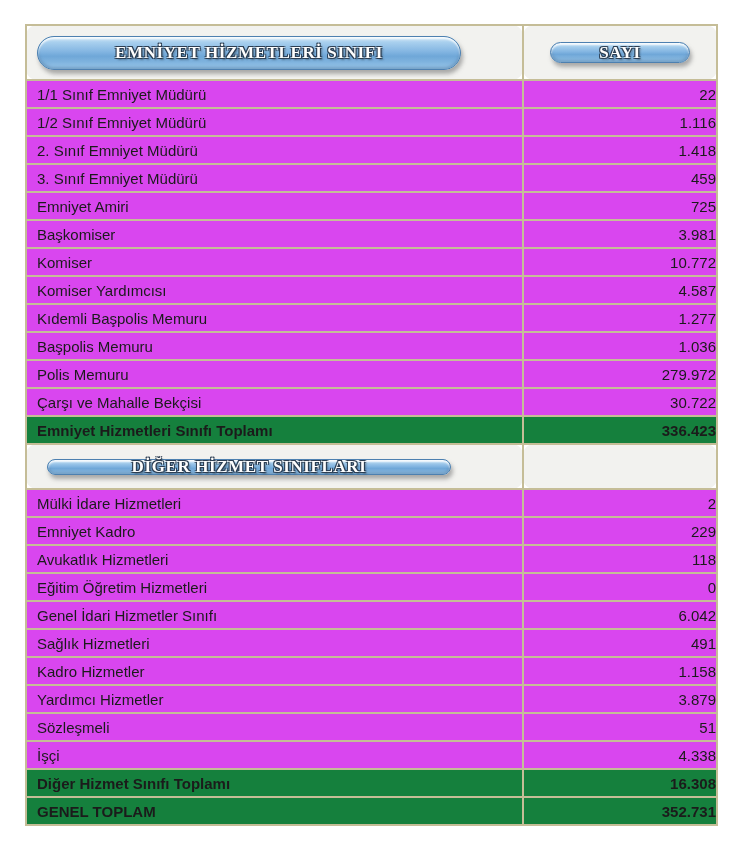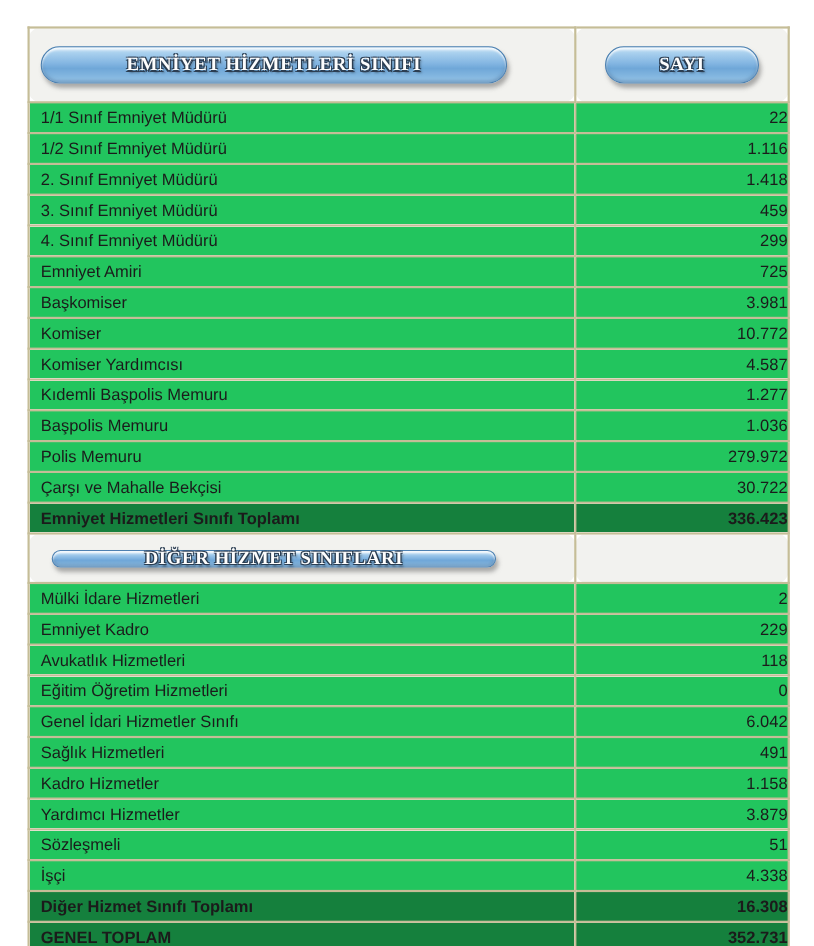--- a/index.html
+++ b/index.html
@@ -19,21 +19,21 @@
   table.personnel {
     border-collapse: collapse;
     table-layout: fixed;
     width: 691px;
   }
   col.label-col { width: 497px; }
   col.value-col { width: 194px; }
 
   td {
     border: 2px solid #c5bd97;
-    background: #22c55e;
+    background: #d946ef;
     color: #1b1b1b;
     font-size: 15px;
     height: 26px;
     padding: 0;
     vertical-align: middle;
     overflow: hidden;
     white-space: nowrap;
   }
   td.label { text-align: left; padding-left: 10px; }
   td.value { text-align: right; }
@@ -73,21 +73,21 @@
     letter-spacing: 0.6px;
     text-shadow: -1px -1px 0 #2c3e52,
                   1px -1px 0 #2c3e52,
                  -1px  1px 0 #2c3e52,
                   1px  1px 0 #2c3e52,
                   2px  2px 2px rgba(0,0,0,0.35);
     cursor: default;
   }
   .pill-large  { width: 424px; height: 34px; margin-left: 10px; }
   .pill-medium { width: 404px; height: 16px; margin-left: 20px; }
-  .pill-small  { width: 140px; height: 34px; margin: 16px auto; }
+  .pill-small  { width: 140px; height: 21px; margin: 16px auto; }
 </style>
 </head>
 <body>
 
 <div class="table-wrap">
   <table class="personnel">
     <colgroup>
       <col class="label-col">
       <col class="value-col">
     </colgroup>
@@ -112,24 +112,20 @@
         </tr>
         <tr class="data-row">
           <td class="label">2. Sınıf Emniyet Müdürü</td>
           <td class="value">1.418</td>
         </tr>
         <tr class="data-row">
           <td class="label">3. Sınıf Emniyet Müdürü</td>
           <td class="value">459</td>
         </tr>
         <tr class="data-row">
-          <td class="label">4. Sınıf Emniyet Müdürü</td>
-          <td class="value">299</td>
-        </tr>
-        <tr class="data-row">
           <td class="label">Emniyet Amiri</td>
           <td class="value">725</td>
         </tr>
         <tr class="data-row">
           <td class="label">Başkomiser</td>
           <td class="value">3.981</td>
         </tr>
         <tr class="data-row">
           <td class="label">Komiser</td>
           <td class="value">10.772</td>

